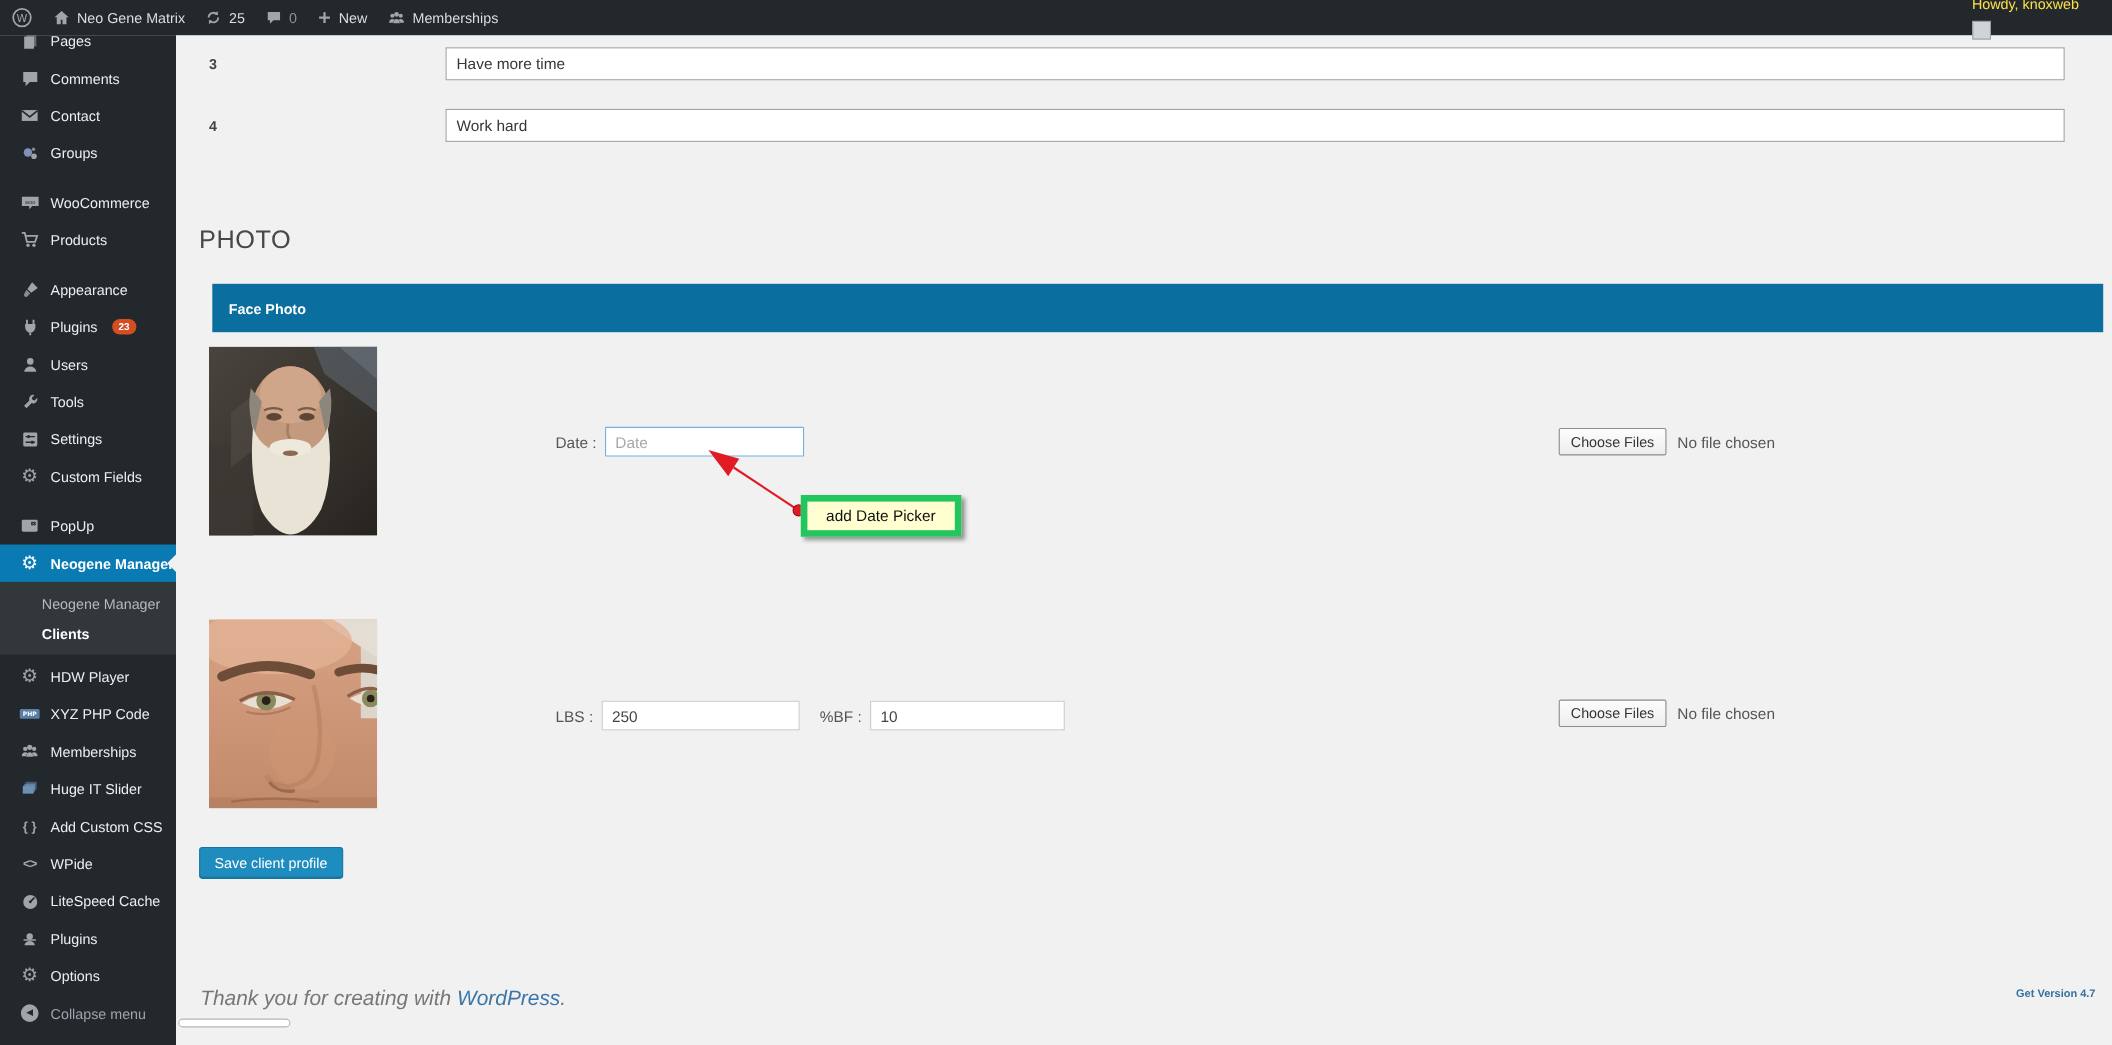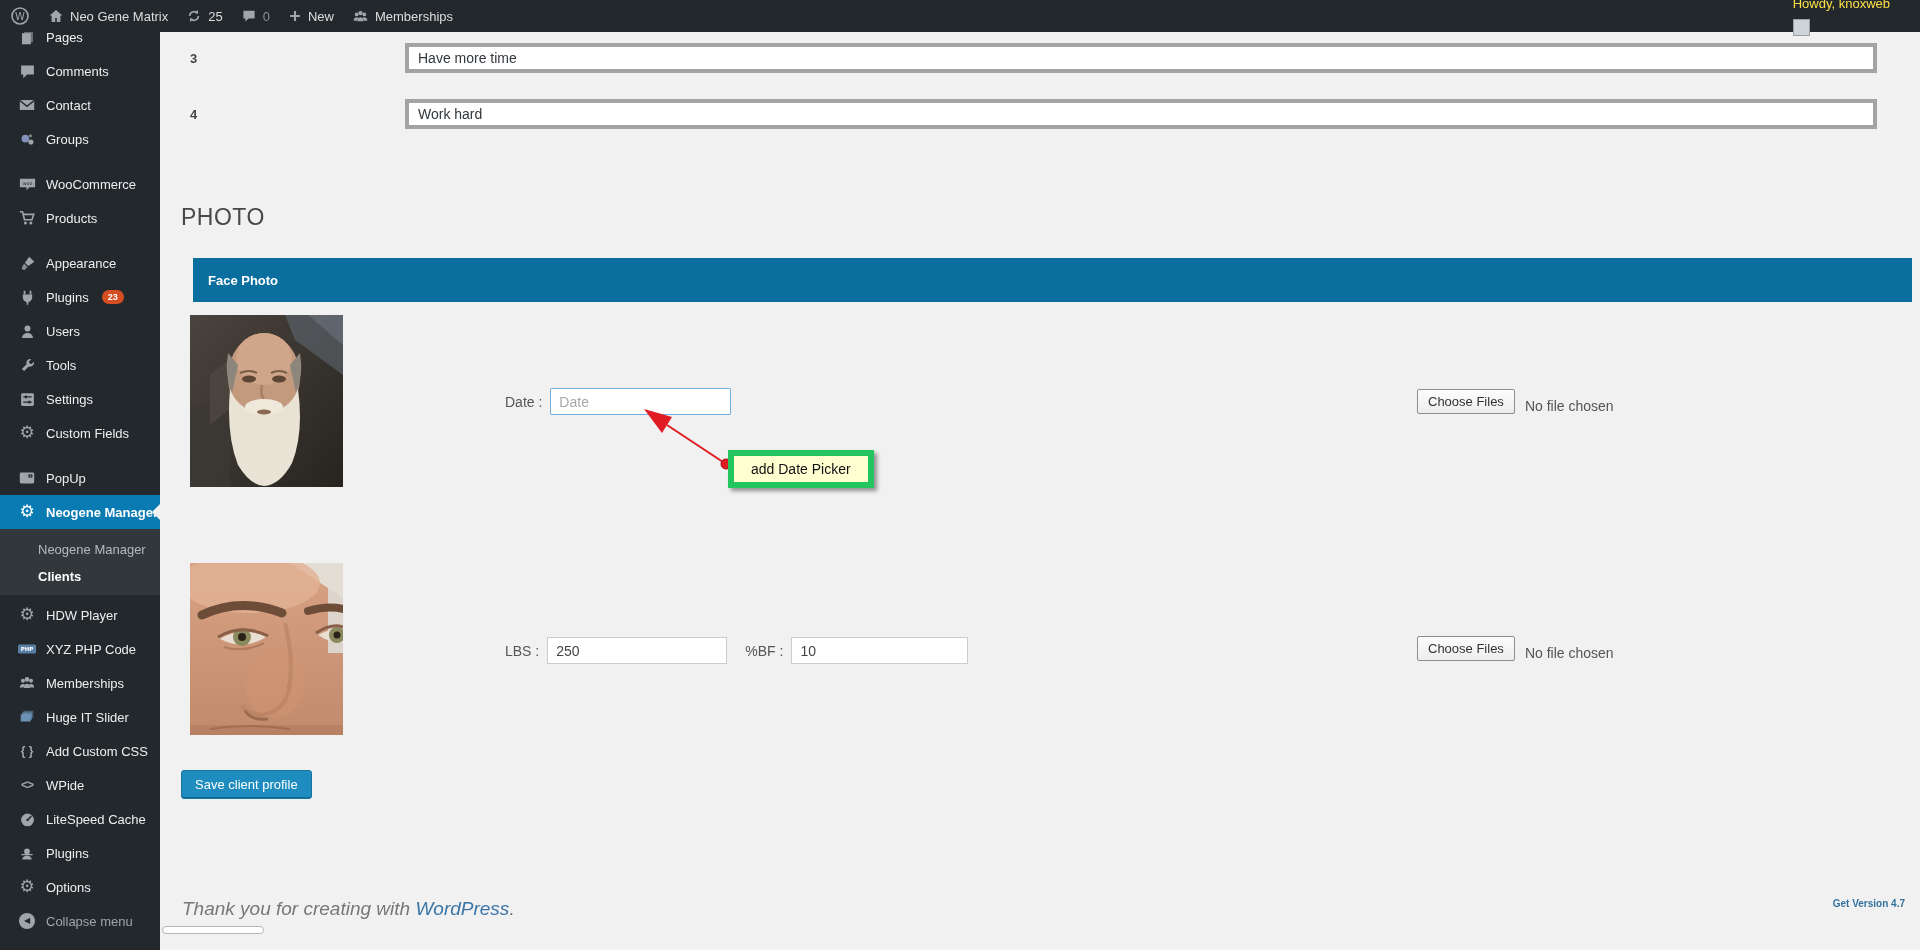--- a/index.html
+++ b/index.html
@@ -34,33 +34,33 @@
   .submenu{background:#32373c;padding:7px 0 5px 0;}
   .si{height:27px;line-height:27px;padding-left:38px;font-size:13px;color:#b4b9be;cursor:pointer;}
   .si.current{color:#fff;font-weight:bold;}
   .collapse-ic{width:16px;height:16px;border-radius:50%;background:#a0a5aa;color:#23282d;
                font-size:8px;display:flex;align-items:center;justify-content:center;}
   .mi.dim{color:#a0a5aa;}
 
   
   .content{position:absolute;left:160px;top:32px;width:1760px;height:918px;background:#f1f1f1;}
   .rownum{position:absolute;left:30px;width:40px;font-size:13px;font-weight:bold;color:#444;}
-  .bigtxt{position:absolute;left:245px;width:1472px;height:30px;border:4px solid #a3a3a3;
+  .bigtxt{position:absolute;left:245px;width:1472px;height:30px;border:1px solid #a3a3a3;
           background:#fff;font-size:14px;color:#32373c;padding:0 9px;
           font-family:"Liberation Sans",sans-serif;}
   .photo-heading{position:absolute;left:21px;top:172px;font-size:23px;color:#484848;letter-spacing:.5px;}
   .secbar{position:absolute;left:21px;width:1719px;height:44px;background:#0a6f9f;color:#fff;
           font-size:13px;font-weight:bold;display:flex;align-items:center;padding-left:15px;}
   .thumb{position:absolute;left:30px;width:153px;height:172px;overflow:hidden;}
   .fieldrow{position:absolute;display:flex;align-items:center;gap:8px;font-size:14px;color:#555;}
   .smalltxt{height:27px;border:1px solid #ccc;background:#fff;font-size:14px;color:#444;
             padding:0 8px;font-family:"Liberation Sans",sans-serif;}
   .datetxt{border:1px solid #74b0dd;border-radius:1px;outline:none;}
   .datetxt::placeholder{color:#a8a8a8;}
-  .filectl{position:absolute;display:flex;align-items:flex-end;gap:10px;font-size:14px;color:#555;padding-left:44px;}
+  .filectl{position:absolute;display:flex;align-items:center;gap:10px;font-size:14px;color:#555;padding-left:44px;}
   .cfbtn{border:1px solid #8d8d8d;border-radius:2px;background:linear-gradient(#fdfdfd,#ededed);
          font-size:13px;color:#333;padding:4px 10px;cursor:pointer;
          font-family:"Liberation Sans",sans-serif;}
   .tip{position:absolute;background:#ffffd2;border:6px solid #22c55e;
        box-shadow:3px 3px 4px rgba(0,0,0,.4);font-size:14px;color:#111;padding:5px 17px;white-space:nowrap;}
   .savebtn{position:absolute;background:#1e8cbe;border:1px solid #16749f;border-radius:3px;color:#fff;
            font-size:13px;padding:6px 13px;cursor:pointer;box-shadow:inset 0 -1px 0 rgba(0,0,0,.25);
            font-family:"Liberation Sans",sans-serif;}
   .thanks{position:absolute;left:22px;top:866px;font-style:italic;color:#777;font-size:19px;}
   .wplink{color:#3b76a8;text-decoration:none;cursor:pointer;}

